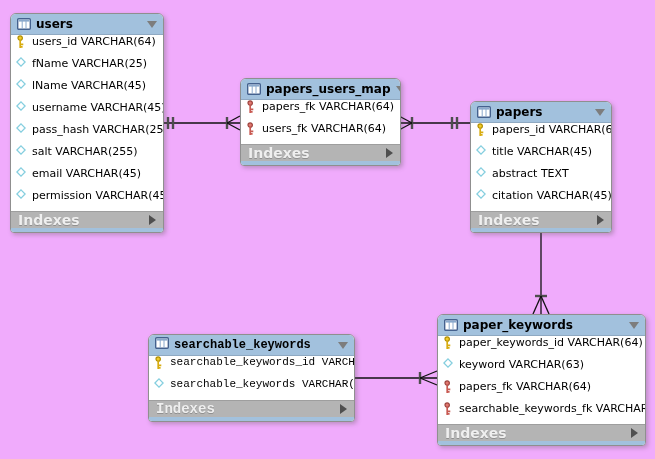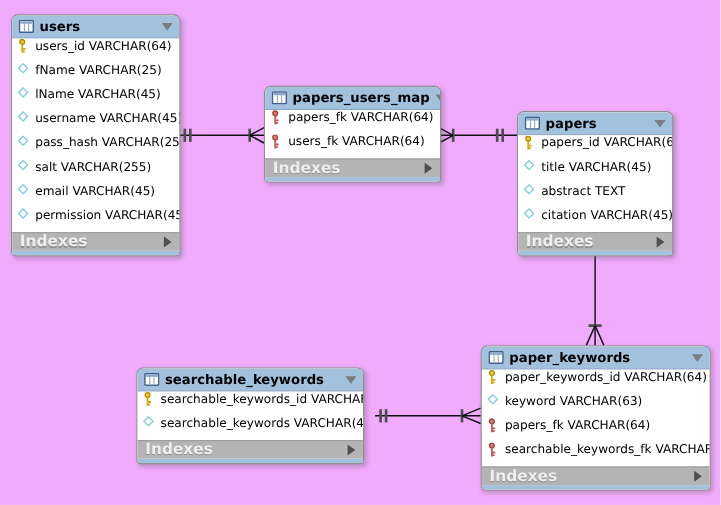--- a/index.html
+++ b/index.html
@@ -58,21 +58,21 @@
     width:0;height:0;
     border-top:5px solid transparent;
     border-bottom:5px solid transparent;
     border-left:7px solid #4f4f4f;
   }
   .tbl-strip{height:4px;background:#a2c1dd;}
   
   .t-users{left:10px;top:13px;width:152px;}
   .t-map{left:240px;top:78px;width:159px;}
   .t-papers{left:470px;top:56px;width:140px;margin-top:45px;}
-  .t-skw{left:124px;top:334px;width:205px;}
+  .t-skw{left:148px;top:334px;width:205px;font-family:Liberation Mono, monospace;}
   .t-pkw{left:437px;top:314px;width:207px;}
   .wire{stroke:#111;stroke-width:1.3;fill:none;}
   .tick{stroke:#4d4d4d;stroke-width:2.4;fill:none;}
 </style>
 </head>
 <body>
 
 <div id="canvas">
 
   <svg id="wires" width="655" height="459">

